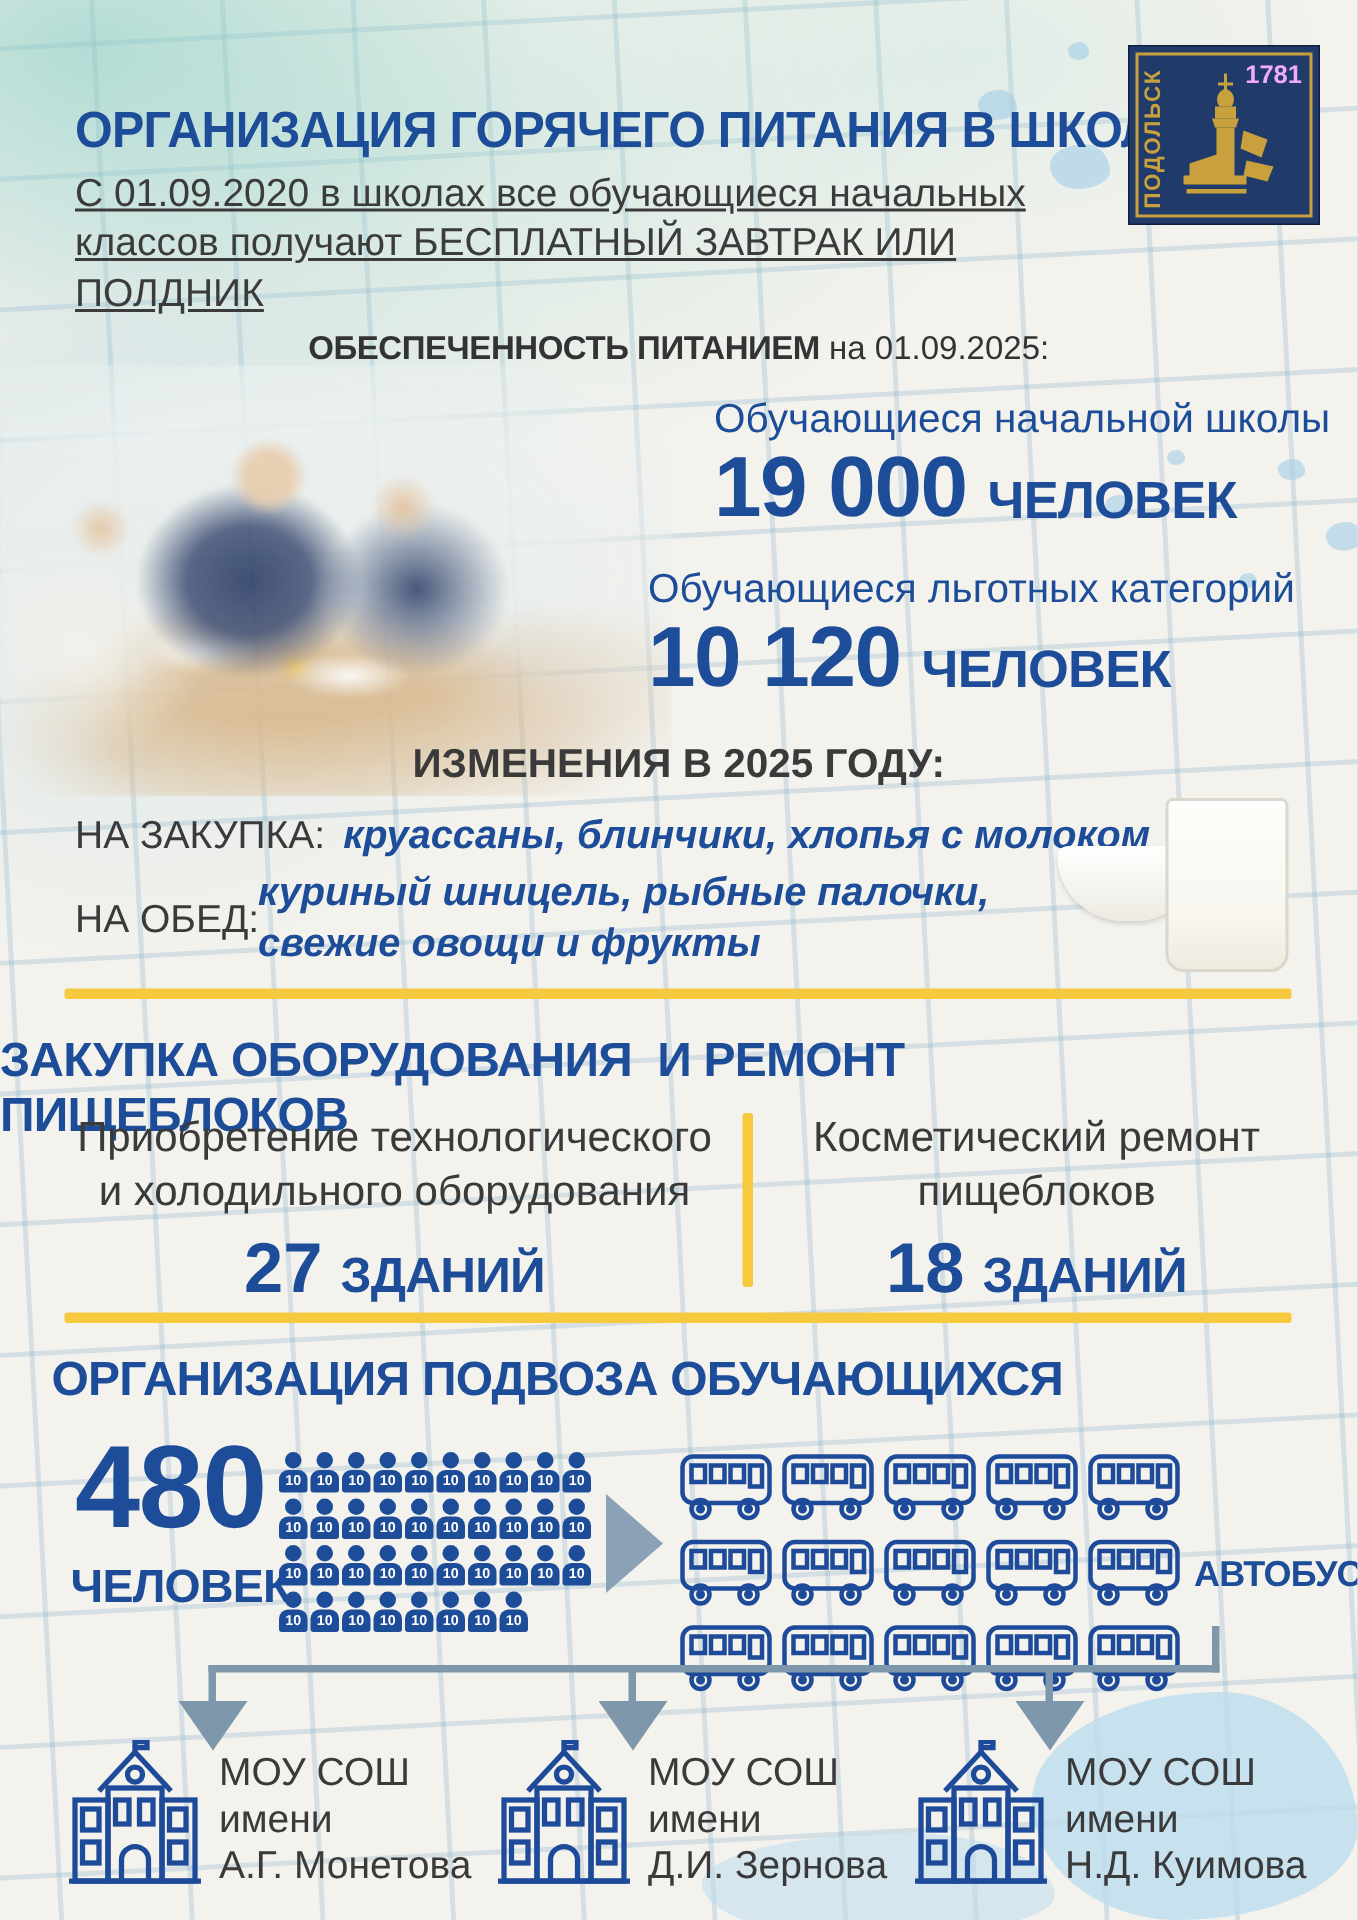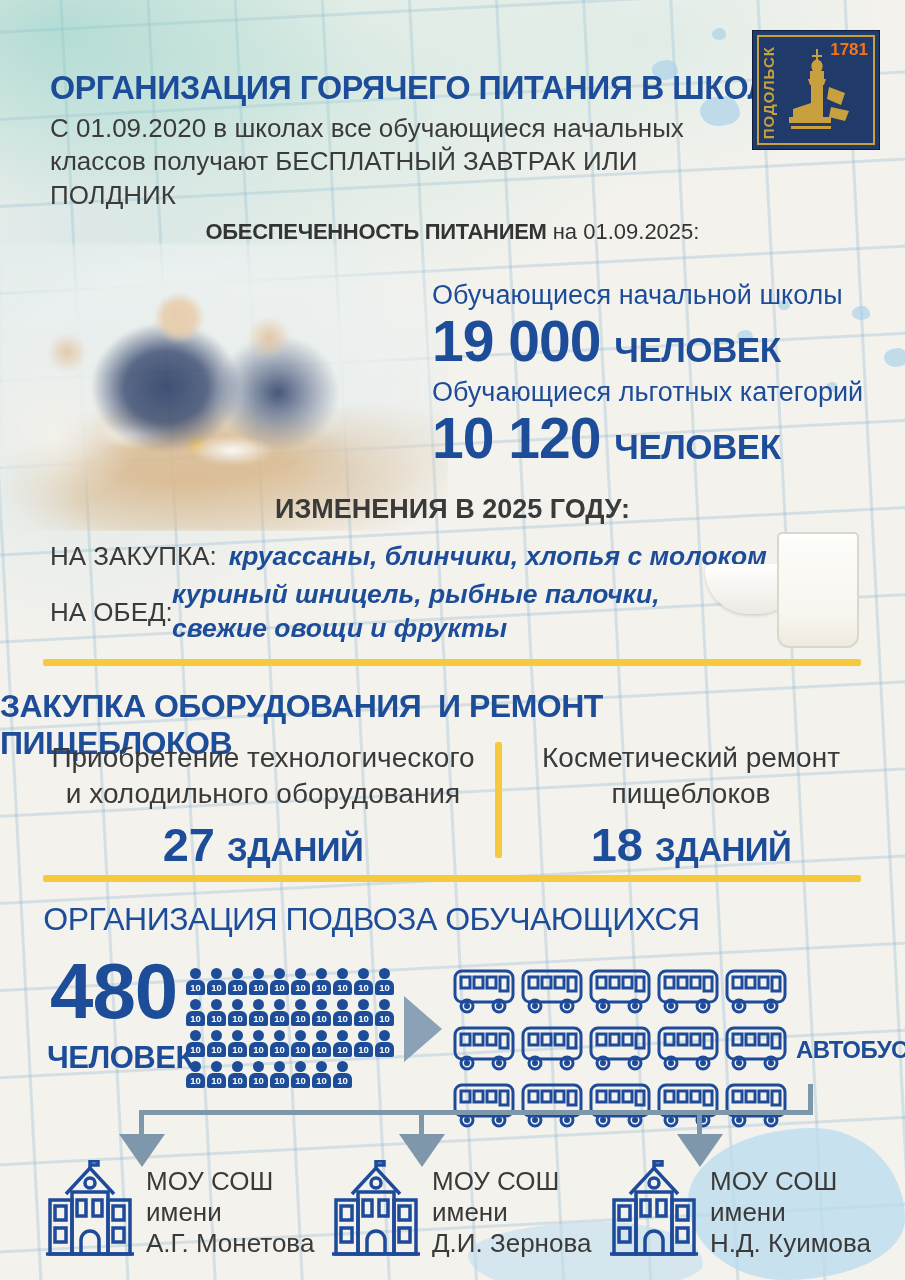--- a/index.html
+++ b/index.html
@@ -46,28 +46,28 @@
       linear-gradient(180deg, #edf2f1, #e9ecea);
     filter:blur(1.5px);
     -webkit-mask-image:radial-gradient(ellipse at 42% 48%, #000 48%, transparent 92%);
     mask-image:radial-gradient(ellipse at 42% 48%, #000 48%, transparent 92%);
     opacity:.9;
   }
   .pre{white-space:pre-line;}
   
   .title{position:absolute;left:50px;top:68px;font-size:34px;font-weight:bold;color:#1d4d99;
          letter-spacing:-.5px;transform:scaleX(.95);transform-origin:left;white-space:nowrap;}
-  .subtitle{position:absolute;left:50px;top:112px;width:690px;font-size:26px;line-height:1.28;color:#3b3b3b;}
+  .subtitle{position:absolute;left:50px;top:112px;width:690px;font-size:26px;line-height:1.28;color:#3b3b3b;text-decoration:underline;}
   
   .logo{position:absolute;left:752px;top:30px;width:128px;height:120px;background:#203a69;
         border:1px solid #121f3c;padding:4px;box-sizing:border-box;}
   .logo-inner{width:100%;height:100%;border:2px solid #c8a13e;position:relative;box-sizing:border-box;}
   .logo-city{position:absolute;left:1px;bottom:4px;color:#c8a13e;font-weight:bold;font-size:15px;
              letter-spacing:1px;writing-mode:vertical-rl;transform:rotate(180deg);}
-  .logo-year{position:absolute;right:5px;top:3px;color:#f97316;font-weight:bold;font-size:17px;}
+  .logo-year{position:absolute;right:5px;top:3px;color:#f0abfc;font-weight:bold;font-size:17px;}
   .logo-tower{position:absolute;left:24px;top:10px;}
   
   .prov-heading{position:absolute;left:0;top:219px;width:905px;text-align:center;font-size:22px;color:#333;}
   .prov-heading b{letter-spacing:-.3px;}
   .stat{position:absolute;left:432px;}
   .stat-label{font-size:27px;font-weight:500;color:#1d4d99;}
   .stat-value-row{display:flex;align-items:flex-end;gap:14px;margin-top:2px;}
   .stat-value{font-size:57px;font-weight:bold;color:#1d4d99;letter-spacing:-1px;line-height:1;}
   .stat-unit{font-size:35px;font-weight:bold;color:#1d4d99;letter-spacing:-.5px;}
   
@@ -102,21 +102,21 @@
   .equip-col{position:absolute;top:0;text-align:center;}
   .equip-col.c1{left:0;width:440px;}
   .equip-col.c2{left:478px;width:340px;}
   .equip-label{font-size:28px;color:#3a3a3a;line-height:1.3;}
   .equip-value-row{display:flex;justify-content:center;align-items:baseline;gap:12px;margin-top:8px;}
   .equip-value{font-size:47px;font-weight:bold;color:#1d4d99;line-height:1;}
   .equip-unit{font-size:33px;font-weight:bold;color:#1d4d99;letter-spacing:-.5px;}
   .equip-divider{position:absolute;left:452px;top:2px;width:7px;height:116px;background:#f6c93e;border-radius:2px;}
   
   .trans-heading{position:absolute;left:0;top:901px;width:743px;text-align:center;font-size:32px;
-                 font-weight:normal;color:#1d4d99;letter-spacing:-.5px;}
+                 font-weight:bold;color:#1d4d99;letter-spacing:-.5px;}
   .big-num{position:absolute;font-weight:bold;color:#1d4d99;line-height:1;letter-spacing:-1px;}
   .num-480{left:50px;top:952px;font-size:78px;}
   .lbl-480{position:absolute;left:47px;top:1040px;font-size:31px;font-weight:bold;color:#1d4d99;letter-spacing:-.5px;}
   .num-15{left:812px;top:958px;font-size:68px;}
   .lbl-15{position:absolute;left:796px;top:1036px;font-size:24px;font-weight:bold;color:#1d4d99;letter-spacing:-.5px;}
   .people-grid{position:absolute;left:186px;top:968px;display:flex;flex-direction:column;gap:3px;}
   .people-row{display:flex;gap:2px;}
   .person{width:19px;height:28px;position:relative;}
   .p-head{display:block;width:11px;height:11px;border-radius:50%;background:#1d4d99;margin:0 auto;}
   .p-body{display:block;margin-top:1px;width:19px;height:15px;background:#1d4d99;
@@ -179,21 +179,21 @@
           <rect x="8" y="79" width="40" height="3"></rect>
         </g>
       </svg>
     </div>
   </div>
 
   <div class="prov-heading">
     <b>ОБЕСПЕЧЕННОСТЬ ПИТАНИЕМ</b><span> на 01.09.2025:</span>
   </div>
 
-  <div class="stat" style="top:280px;">
+  <div class="stat" style="top:264px;margin-left:44px;">
     <div class="stat-label">Обучающиеся начальной школы</div>
     <div class="stat-value-row">
       <span class="stat-value">19 000</span>
       <span class="stat-unit">ЧЕЛОВЕК</span>
     </div>
   </div>
 
   <div class="stat" style="top:377px;">
     <div class="stat-label">Обучающиеся льготных категорий</div>
     <div class="stat-value-row">

